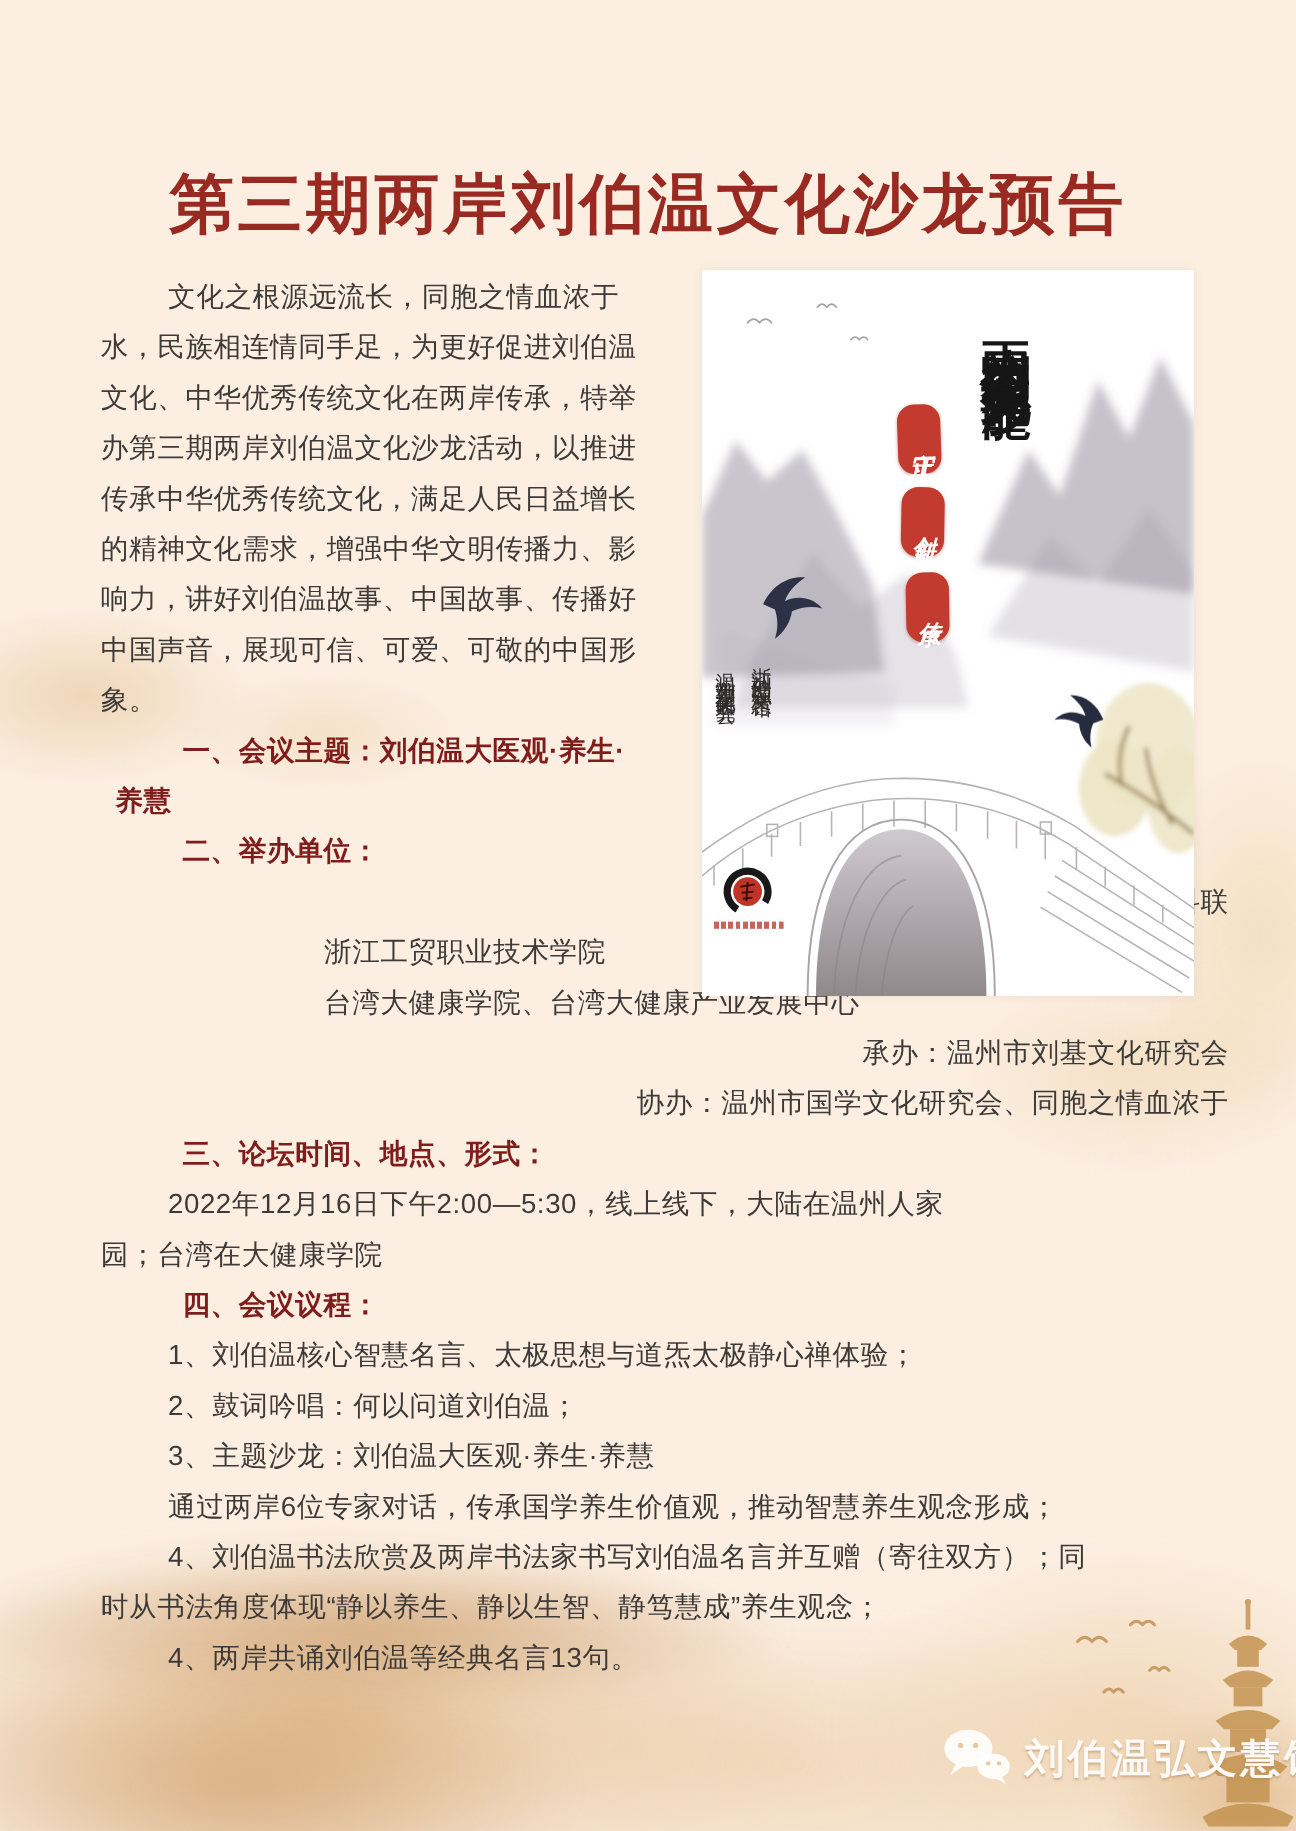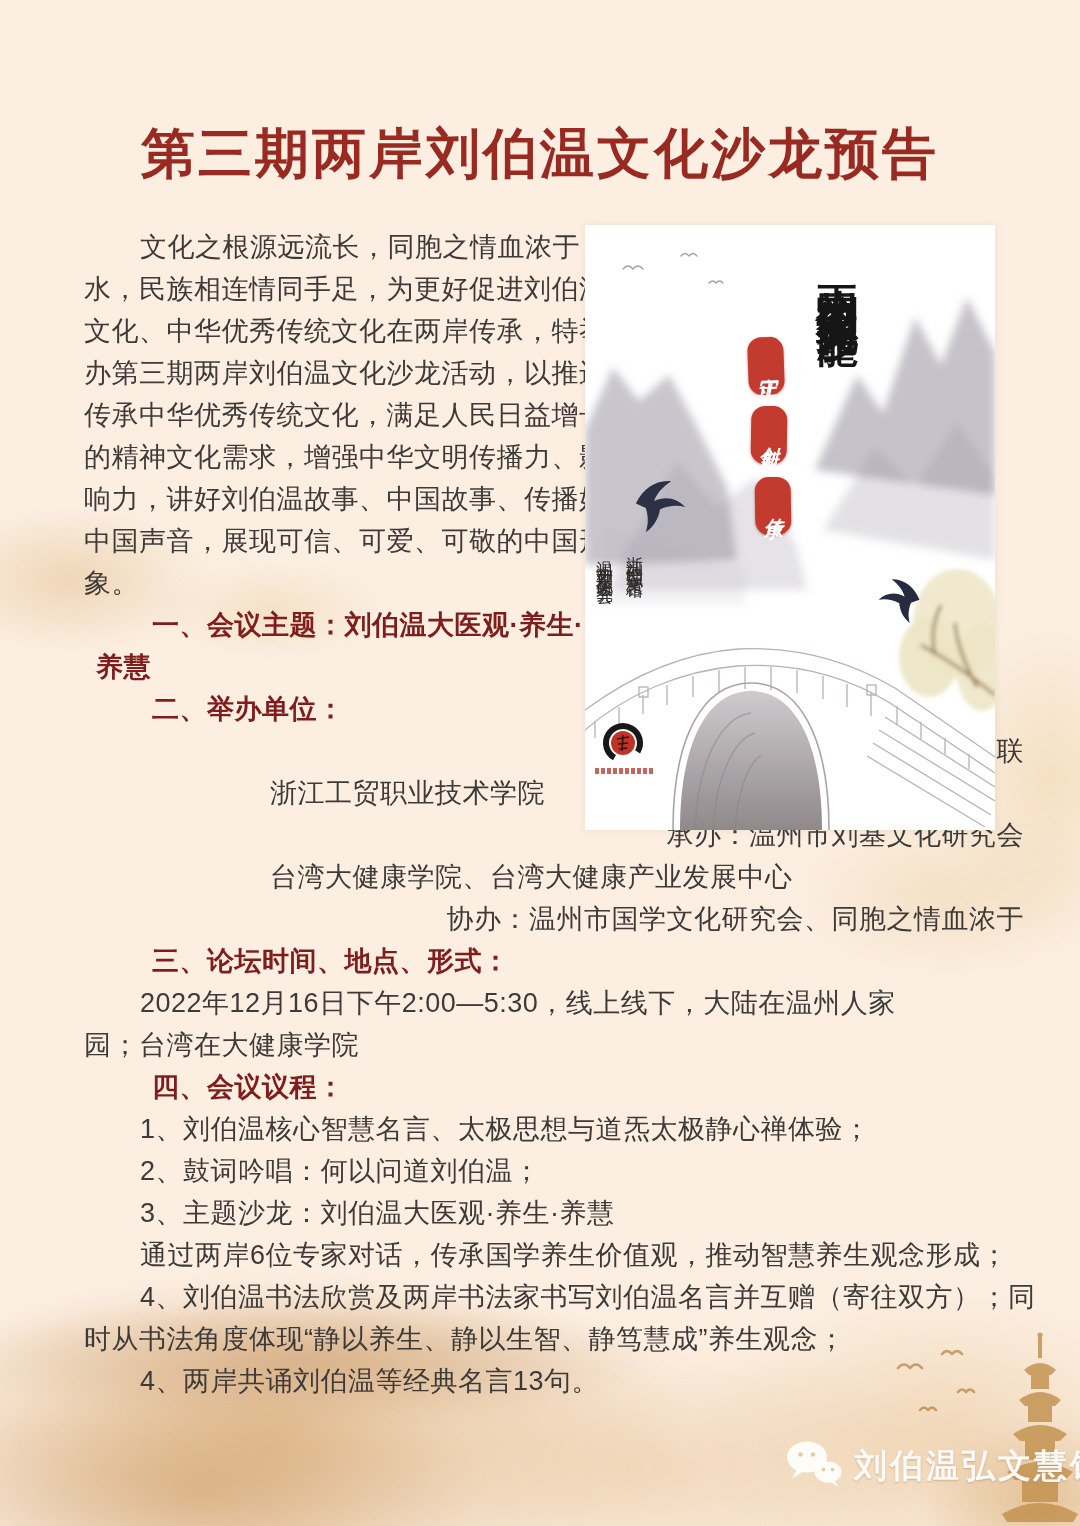--- a/index.html
+++ b/index.html
@@ -12,26 +12,26 @@
   #w-right-mid{left:950px;top:620px;width:200px;height:320px;background:radial-gradient(closest-side,rgba(238,210,166,.55),rgba(238,210,166,0));filter:blur(8px);}
   #w-right-low{left:790px;top:810px;width:320px;height:170px;background:radial-gradient(closest-side,rgba(234,202,154,.42),rgba(234,202,154,0));filter:blur(8px);}
   #w-bottom-1{left:-140px;top:1270px;width:820px;height:330px;background:radial-gradient(closest-side,rgba(214,164,104,.6),rgba(214,164,104,0));filter:blur(10px);}
   #w-ridge{left:-40px;top:1295px;width:700px;height:130px;background:radial-gradient(closest-side,rgba(186,132,76,.45),rgba(186,132,76,0));filter:blur(8px);}
   #w-bottom-2{left:-80px;top:1380px;width:560px;height:220px;background:radial-gradient(closest-side,rgba(200,148,92,.5),rgba(200,148,92,0));filter:blur(10px);}
   #w-bottom-3{left:380px;top:1340px;width:560px;height:260px;background:radial-gradient(closest-side,rgba(224,182,128,.4),rgba(224,182,128,0));filter:blur(12px);}
   #w-bottom-4{left:700px;top:1290px;width:480px;height:300px;background:radial-gradient(closest-side,rgba(228,190,138,.5),rgba(228,190,138,0));filter:blur(10px);}
   #w-bottom-5{left:920px;top:1420px;width:240px;height:160px;background:radial-gradient(closest-side,rgba(212,164,104,.55),rgba(212,164,104,0));filter:blur(8px);}
 
   
-  .page-title{position:absolute;left:0;right:0;top:118px;margin:0;text-align:center;
+  .page-title{position:absolute;left:0;right:0;top:118px;margin:16px;text-align:center;
     font-size:54px;font-weight:900;letter-spacing:3px;color:#992a22;}
 
   
   .content{position:absolute;left:84px;top:226px;width:940px;}
-  .line{height:42px;line-height:42px;font-size:27px;color:#3d3a38;white-space:nowrap;letter-spacing:.5px;}
+  .line{height:42px;line-height:42px;font-size:23px;color:#3d3a38;white-space:nowrap;letter-spacing:.5px;}
   .line.indent{padding-left:56px;}
   .line.bold{font-weight:700;color:#7f1d1d;margin-left:12px;}
   .line.org{padding-left:110px;text-align:right;}
   .line.org2{padding-left:186px;}
 
   
   .cover{position:absolute;left:585px;top:225px;width:410px;height:605px;background:#ffffff;
          box-shadow:0 0 8px rgba(120,90,60,.12);}
   .cover .art{position:absolute;left:0;top:0;}
   .cover-title{position:absolute;left:224px;top:26px;height:565px;writing-mode:vertical-rl;
@@ -107,22 +107,22 @@
       <div class="line">传承中华优秀传统文化，满足人民日益增长</div>
       <div class="line">的精神文化需求，增强中华文明传播力、影</div>
       <div class="line">响力，讲好刘伯温故事、中国故事、传播好</div>
       <div class="line">中国声音，展现可信、可爱、可敬的中国形</div>
       <div class="line">象。</div>
       <div class="line bold indent">一、会议主题：刘伯温大医观·养生·</div>
       <div class="line bold">养慧</div>
       <div class="line bold indent">二、举办单位：</div>
       <div class="line org">主办：温州市社科联</div>
       <div class="line org2">浙江工贸职业技术学院</div>
+      <div class="line org2">台湾大健康学院、台湾大健康产业发展中心</div>
       <div class="line org">承办：温州市刘基文化研究会</div>
-      <div class="line org2">台湾大健康学院、台湾大健康产业发展中心</div>
       <div class="line org">协办：温州市国学文化研究会、同胞之情血浓于</div>
       <div class="line bold indent">三、论坛时间、地点、形式：</div>
       <div class="line indent">2022年12月16日下午2:00—5:30，线上线下，大陆在温州人家</div>
       <div class="line">园；台湾在大健康学院</div>
       <div class="line bold indent">四、会议议程：</div>
       <div class="line indent">1、刘伯温核心智慧名言、太极思想与道炁太极静心禅体验；</div>
       <div class="line indent">2、鼓词吟唱：何以问道刘伯温；</div>
       <div class="line indent">3、主题沙龙：刘伯温大医观·养生·养慧</div>
       <div class="line indent">通过两岸6位专家对话，传承国学养生价值观，推动智慧养生观念形成；</div>
       <div class="line indent">4、刘伯温书法欣赏及两岸书法家书写刘伯温名言并互赠（寄往双方）；同</div>

